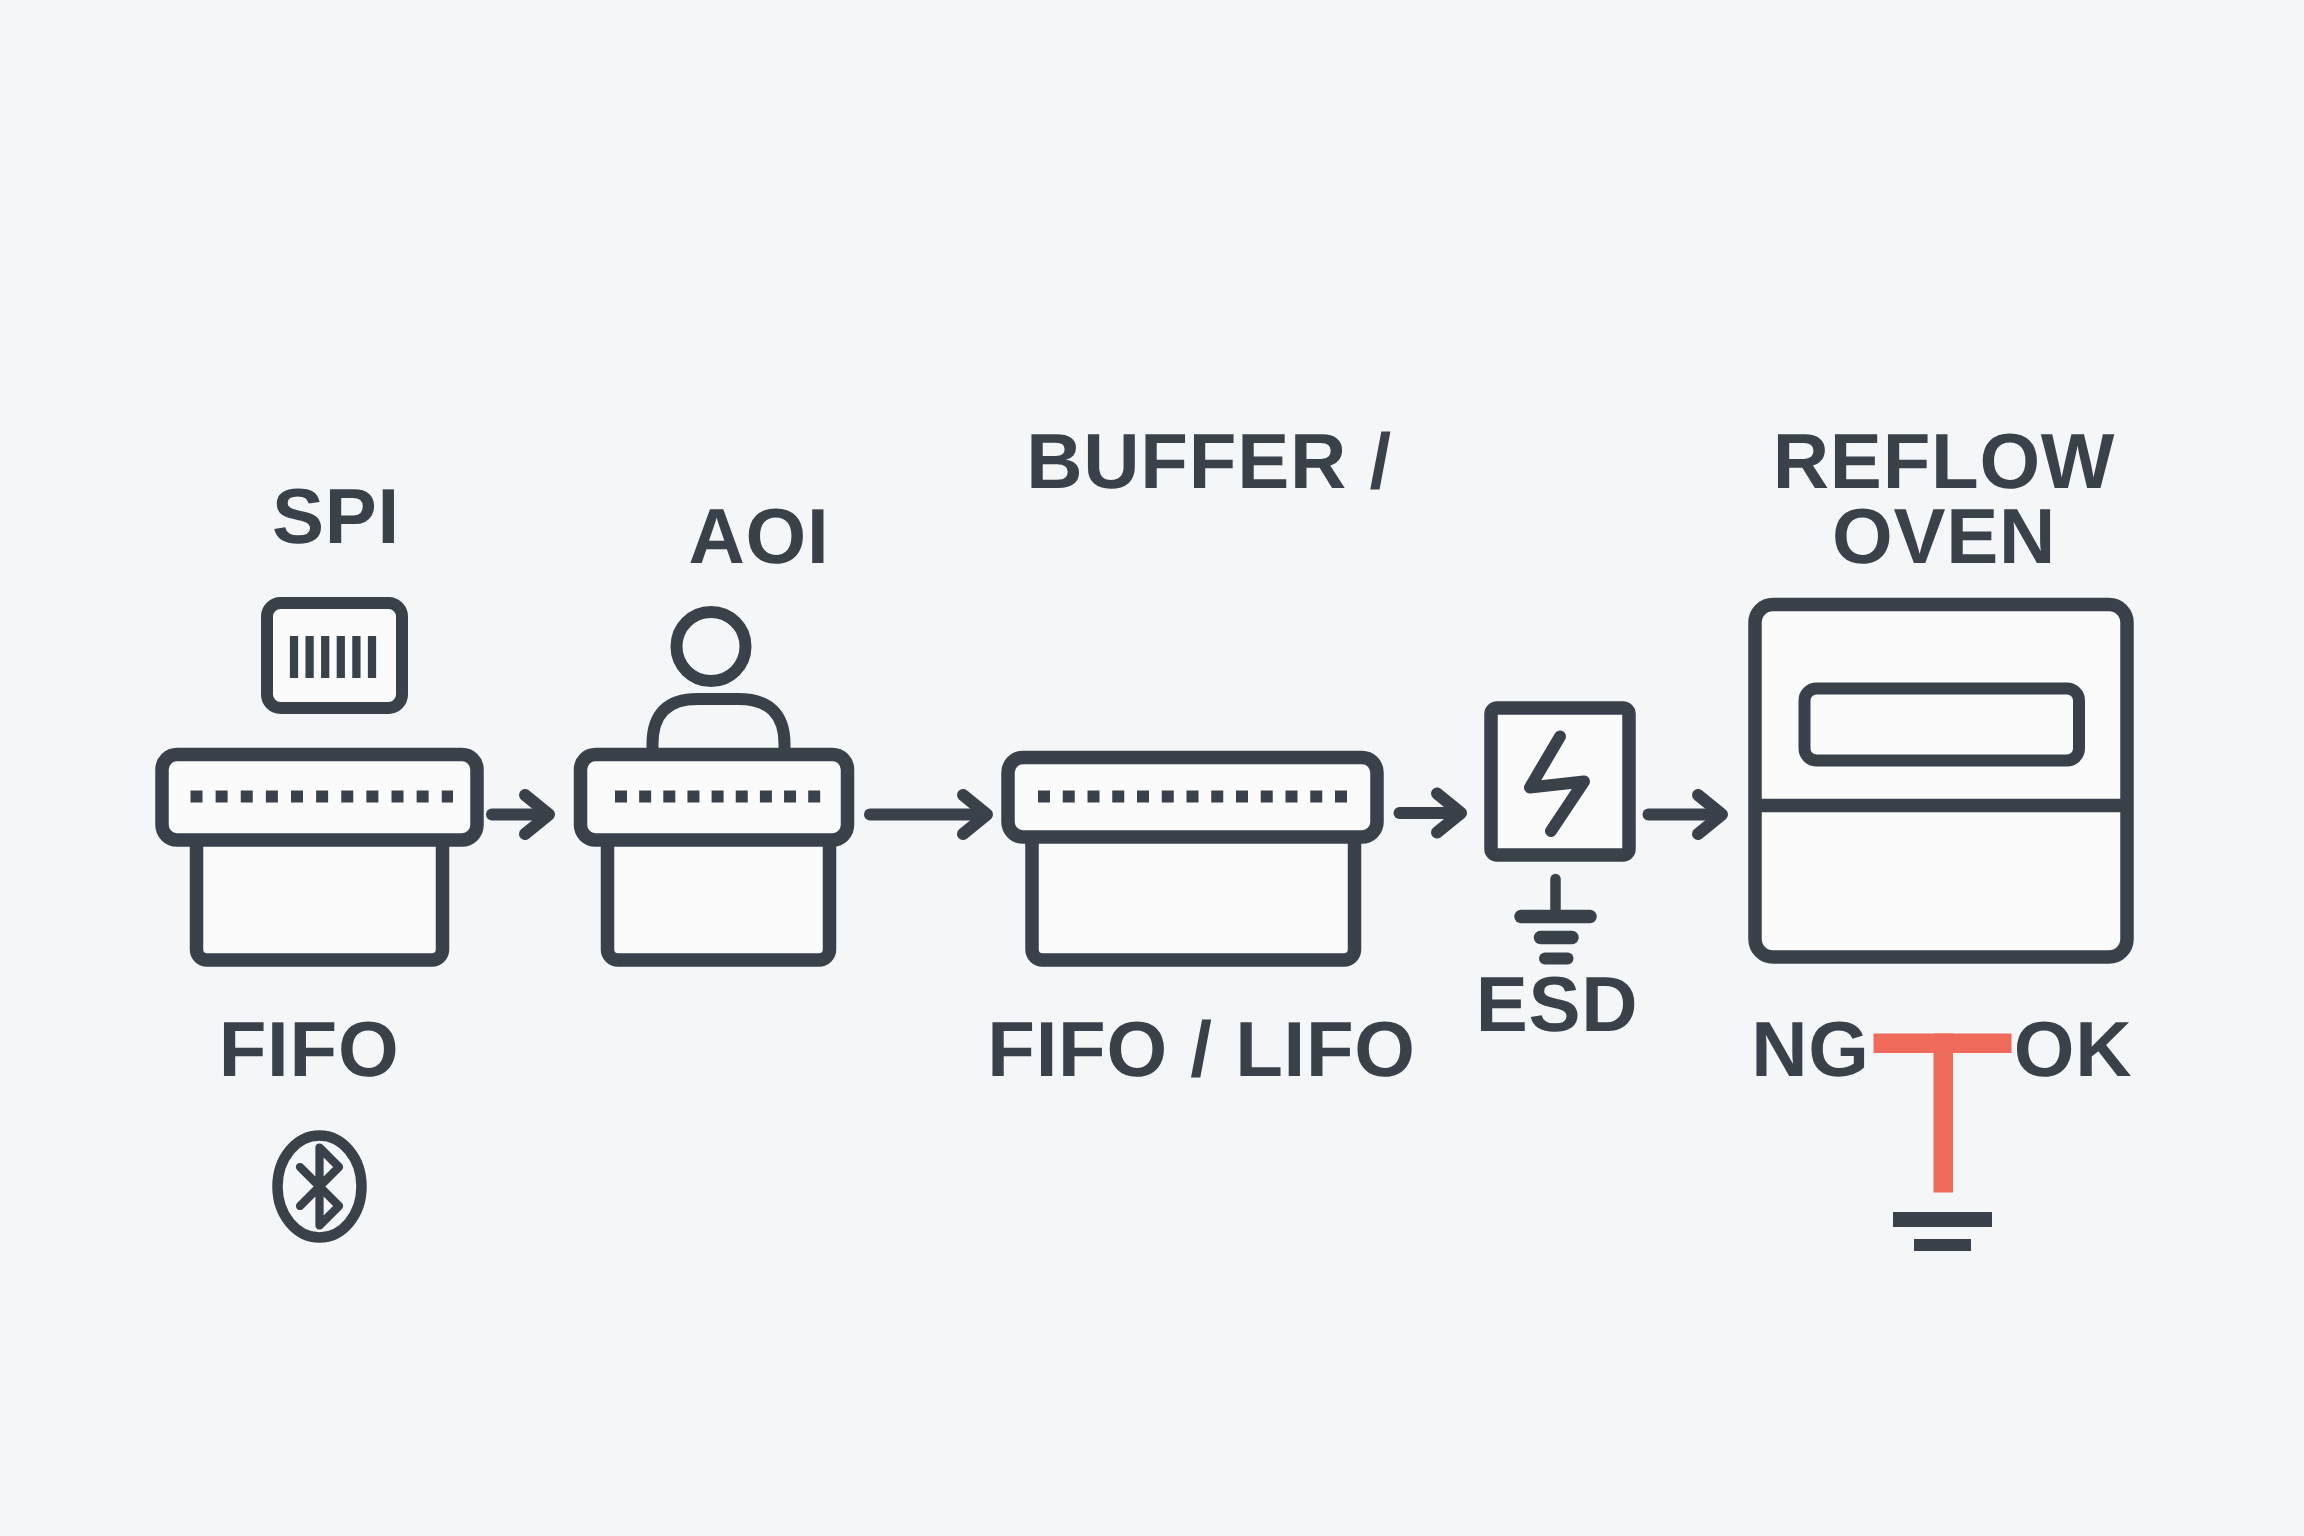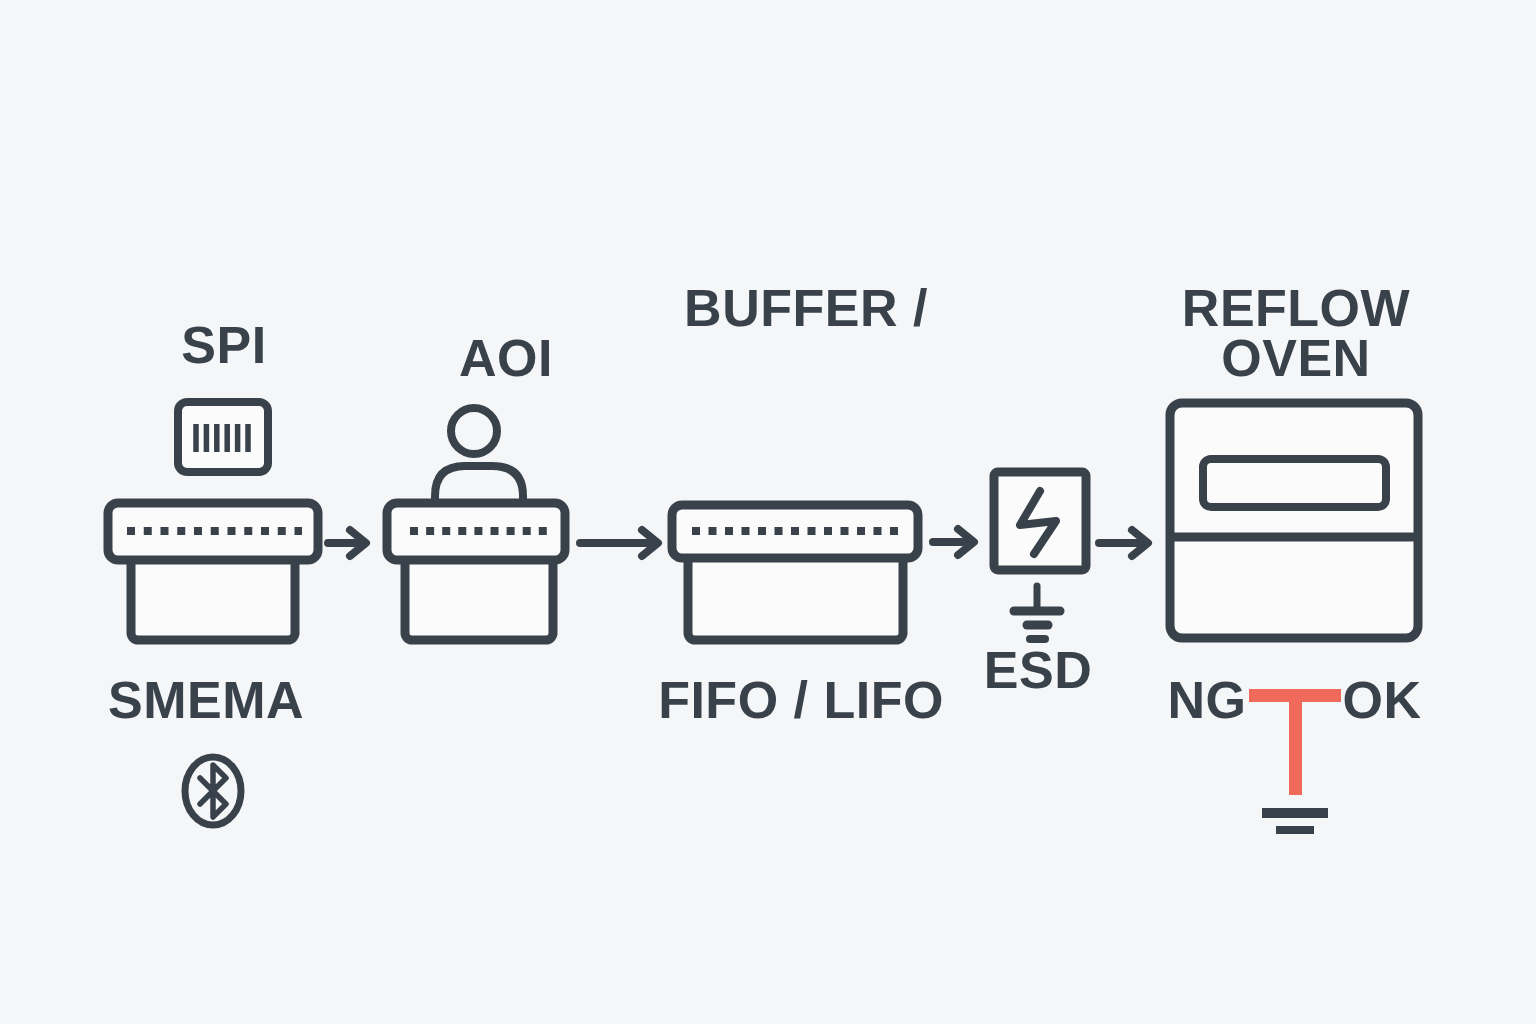--- a/index.html
+++ b/index.html
@@ -132,21 +132,21 @@
 
   <div class="label" style="left:806px; top:283px;">
     <div>BUFFER /</div>
   </div>
 
   <div class="label" style="left:1296px; top:283px;">
     <div>REFLOW</div>
     <div>OVEN</div>
   </div>
 
-  <div class="label" style="left:206px; top:675px;">SMEMA</div>
+  <div class="label" style="left:206px; top:675px;">FIFO</div>
 
 
   <div class="label" style="left:801px; top:675px;">FIFO / LIFO</div>
 
   <div class="label" style="left:1038px; top:645px;">ESD</div>
 
   <div class="label" style="left:1207px; top:675px;text-align:right;">NG</div>
 
   <div class="label" style="left:1382px; top:675px;">OK</div>
 

